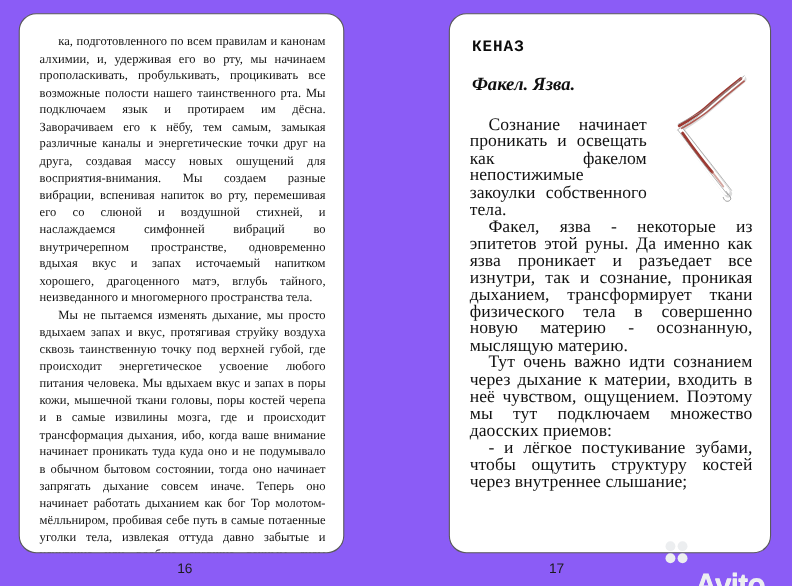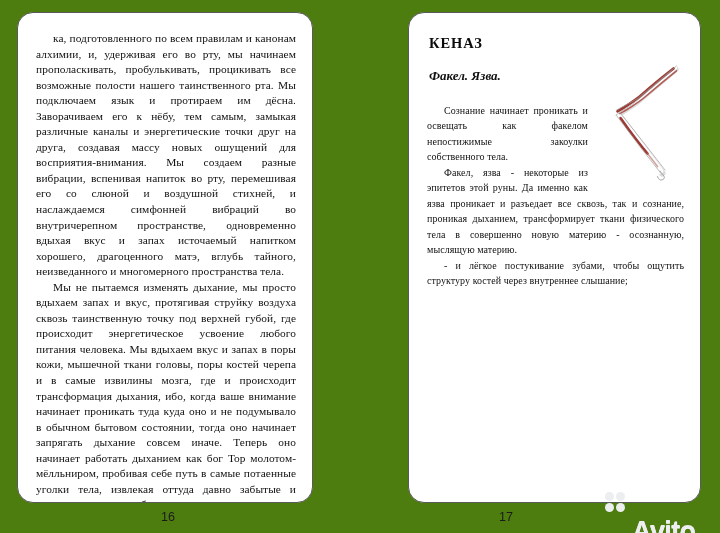--- a/index.html
+++ b/index.html
@@ -6,21 +6,21 @@
   html, body {
     margin: 0; padding: 0;
     width: 720px; height: 533px;
     background: #ffffff;
     font-family: "Liberation Serif", "DejaVu Serif", serif;
     overflow: hidden;
   }
   #scan {
     position: relative;
     width: 720px; height: 533px;
-    background: #4d7c0f;
+    background: #8b5cf6;
   }
 
   
   .page {
     position: absolute;
     background: #ffffff;
     border: 1.2px solid #5a5a5a;
     border-radius: 16px;
   }
   #page-left  { left: 17px;  top: 12px; width: 296px; height: 491px; }
@@ -41,34 +41,34 @@
     text-align: justify;
     text-justify: inter-word;
     color: #111111;
     letter-spacing: 0.05px;
     -webkit-font-smoothing: none;
   }
   .body-text p { margin: 0; }
   .indent { text-indent: 17px; }
 
   
-  #page-right .body-text { line-height: 15.45px; font-size: 10px; }
+  #page-right .body-text { line-height: 15.45px; font-size: 16px; }
 
   
   .chapter-title {
-    font-family: Liberation Serif, serif;
+    font-family: Liberation Mono, monospace;
     font-size: 14.5px;
     font-weight: bold;
     letter-spacing: 0.9px;
     color: #0b0b0b;
     margin: 4px 0 0 2px;
   }
   .chapter-subtitle {
     font-family: "Liberation Serif", "DejaVu Serif", serif;
-    font-size: 13px;
+    font-size: 17px;
     font-weight: bold;
     font-style: italic;
     color: #101010;
     margin: 16px 0 0 2px;
   }
 
   
   .rune-wrap {
     float: right;
     width: 96px;
@@ -167,21 +167,22 @@
               <path d="M75.5 14 L37.5 46.5 L20 58"></path>
               <path d="M20.5 58.5 L45 91 L65.5 117"></path>
               <path d="M25 57 L50 88.5 L69 113"></path>
             </g>
 
             <path d="M64 114 C67.5 118.5, 70 120.5, 67 122.5 C64.5 124, 62 122, 61.5 119.5" fill="none" stroke="#9a9a9a" stroke-width="0.9" stroke-linecap="round"></path>
           </svg>
         </span>
 
         <p class="indent">Сознание начинает проникать и освещать как факелом непостижимые закоулки собственного тела.</p>
-        <p class="indent">Факел, язва - некоторые из эпитетов этой руны. Да именно как язва проникает и разъедает все сквозь, так и сознание, проникая дыханием, трансформирует ткани физического тела в совершенно новую материю - осознанную, мыслящую материю.</p>
+        <p class="indent">Факел, язва - некоторые из эпитетов этой руны. Да именно как язва проникает и разъедает все изнутри, так и сознание, проникая дыханием, трансформирует ткани физического тела в совершенно новую материю - осознанную, мыслящую материю.</p>
+        <p class="indent">Тут очень важно идти сознанием через дыхание к материи, входить в неё чувством, ощущением. Поэтому мы тут подключаем множество даосских приемов:</p>
         <p class="indent">- и лёгкое постукивание зубами, чтобы ощутить структуру костей через внутреннее слышание;</p>
       </div>
     </div>
   </div>
 
   <div class="folio" id="folio-left">16</div>
   <div class="folio" id="folio-right">17</div>
 
   <div id="watermark">
     <div class="wm-dots">

